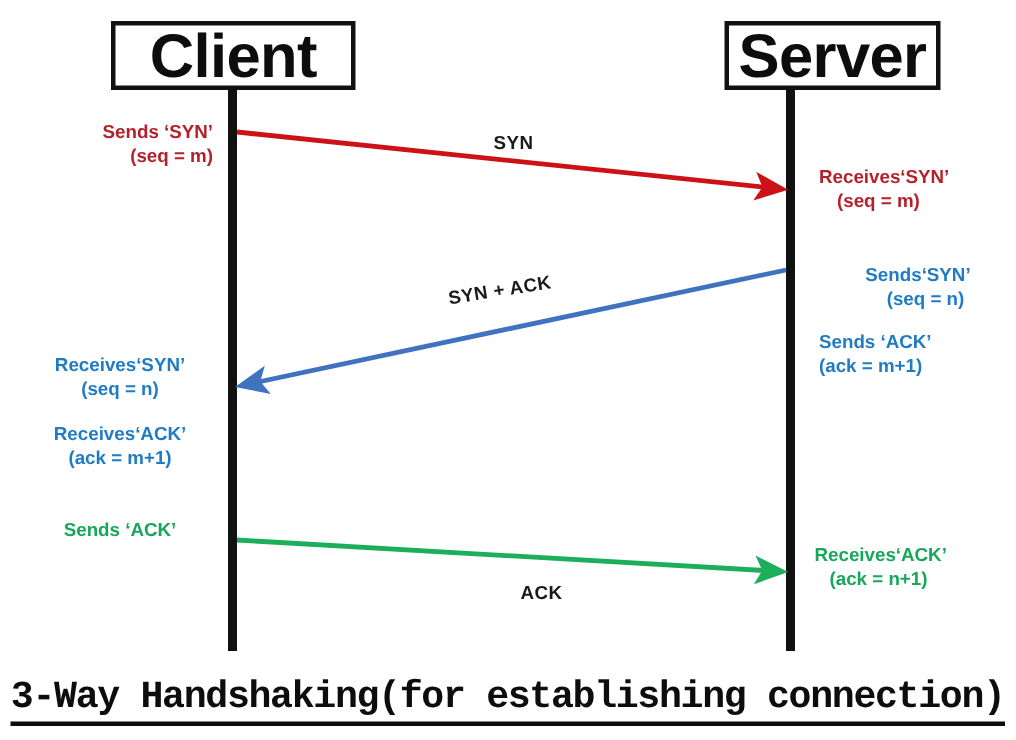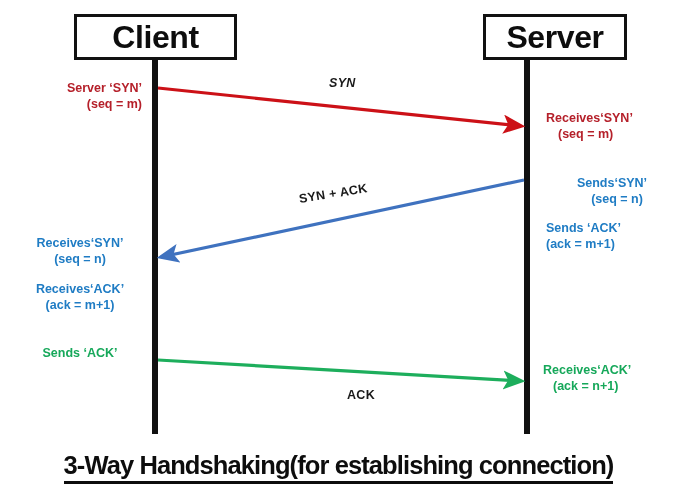--- a/index.html
+++ b/index.html
@@ -30,21 +30,21 @@
     box-sizing: border-box;
     border: 3px solid #111111;
     background: #ffffff;
     display: flex;
     align-items: center;
     justify-content: center;
   }
   .node-box .node-label {
     font-family: "Liberation Sans", sans-serif;
     font-weight: bold;
-    font-size: 32px;
+    font-size: 41px;
     color: #0d0d0d;
     letter-spacing: -0.4px;
     line-height: 1;
   }
   #client-box {
     left: 74px;
     top: 14px;
     width: 163px;
     height: 46px;
   }
@@ -81,36 +81,36 @@
 
   .arrow-label {
     position: absolute;
     font-family: "Liberation Sans", sans-serif;
     font-weight: bold;
     font-size: 12.5px;
     color: #1a1a1a;
     white-space: nowrap;
     letter-spacing: 0.3px;
   }
-  #label-syn { left: 329px; top: 76px; font-style: italic; }
+  #label-syn { left: 329px; top: 88px; }
   #label-synack {
     left: 299px;
     top: 192px;
     transform: rotate(-9deg);
     transform-origin: left center;
   }
   #label-ack { left: 347px; top: 340px; margin-top: 48px; }
 
   #caption {
     position: absolute;
     left: 0;
     top: 452px;
     width: 677px;
     text-align: center;
-    font-family: Liberation Sans, sans-serif;
+    font-family: Liberation Mono, monospace;
     font-weight: bold;
     font-size: 25.5px;
     color: #0d0d0d;
     letter-spacing: -0.9px;
     line-height: 1.05;
   }
   #caption .cap-inner {
     display: inline-block;
     border-bottom: 3px solid #0d0d0d;
     padding-bottom: 2px;
@@ -152,21 +152,21 @@
     <span class="node-label">Server</span>
   </div>
 
   <div class="arrow-label" id="label-syn">SYN</div>
 
   <div class="arrow-label" id="label-synack">SYN + ACK</div>
 
   <div class="arrow-label" id="label-ack">ACK</div>
 
   <div class="note align-right red-text" style="left:10px; top:80px; width:132px;">
-    <span class="nline">Server ‘SYN’</span>
+    <span class="nline">Sends ‘SYN’</span>
     <span class="nline">(seq = m)</span>
   </div>
 
   <div class="note align-left red-text" style="left:546px; top:110px; width:126px;">
     <span class="nline">Receives‘SYN’</span>
     <span class="nline" style="padding-left:12px;">(seq = m)</span>
   </div>
 
   <div class="note align-left blue-text" style="left:549px; top:175px; width:126px;text-align:center;">
     <span class="nline">Sends‘SYN’</span>

